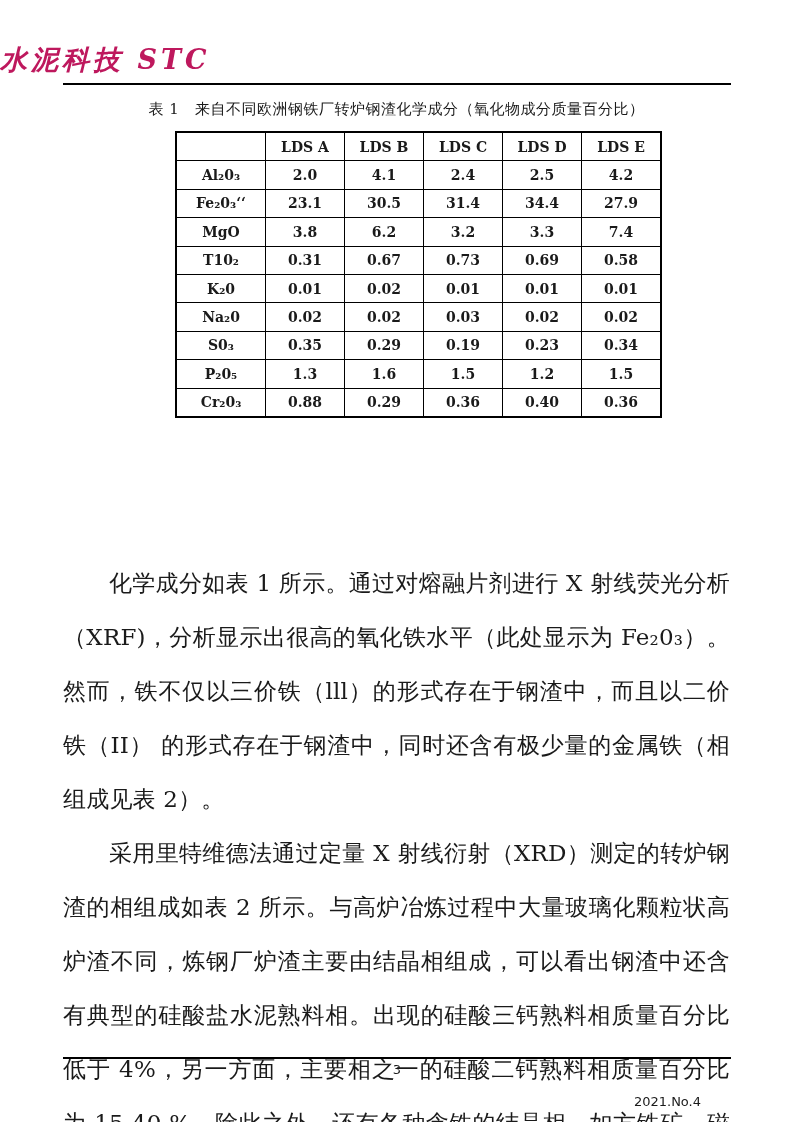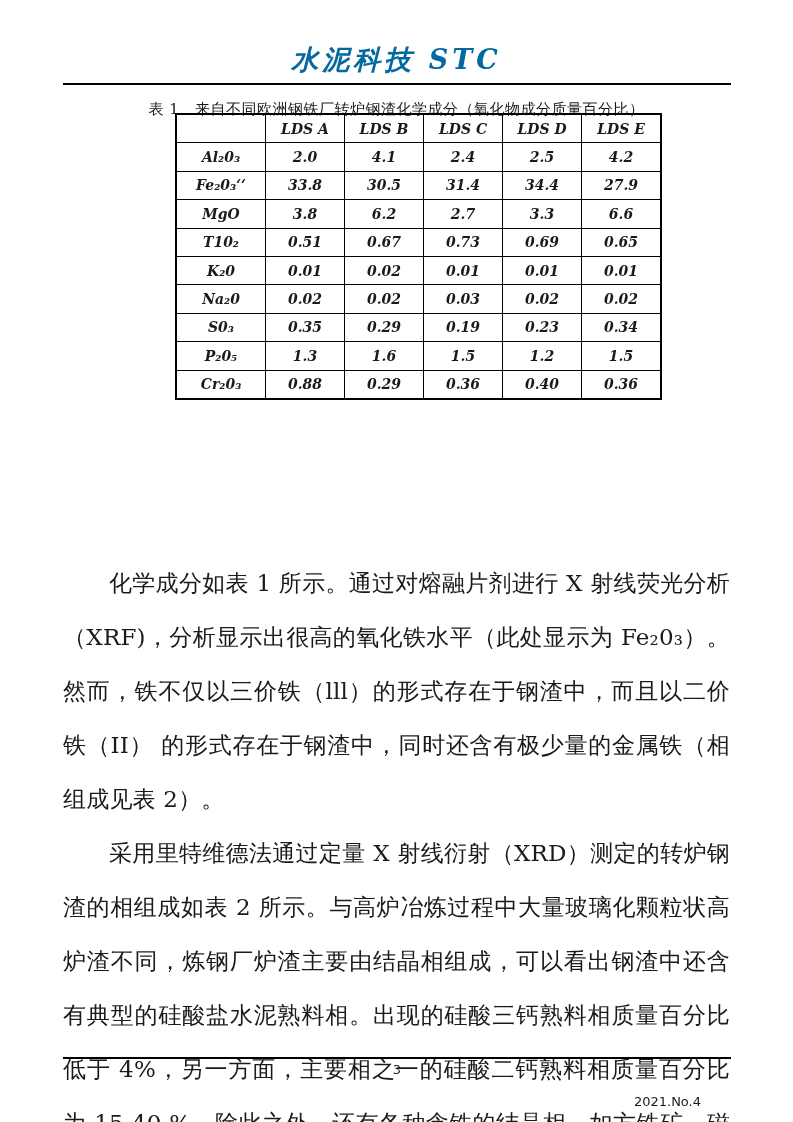--- a/index.html
+++ b/index.html
@@ -11,53 +11,52 @@
     background: #ffffff;
     color: #1a1a1a;
     font-family: "DejaVu Serif", "Liberation Serif", serif;
     overflow: hidden;
   }
 
   
   .journal-header {
     position: absolute;
     top: 42px; left: 0; right: 0;
-    text-align: center;
+    text-align: left;
     font-size: 27px;
     font-style: italic;
     font-weight: 600;
     letter-spacing: 4px;
-    color: #0369a1;
+    color: #be185d;
   }
   .header-rule {
     position: absolute;
     top: 83px; left: 63px; right: 62px;
     border-top: 2px solid #000;
   }
 
   
   .table-caption {
     position: absolute;
     top: 100px; left: 0; right: 0;
     text-align: center;
     font-size: 15px;
     letter-spacing: 0.5px;
   }
 
   
   table.comp {
     position: absolute;
-    top: 113px;
+    top: 131px;
     left: 175px;
     border-collapse: collapse;
     table-layout: fixed;
     width: 455px;
     border: 2px solid #000;
     font-family: "DejaVu Serif", "Liberation Serif", serif;
-    font-style: italic;
   }
   table.comp th, table.comp td {
     border: 1px solid #000;
     height: 27.4px;
     text-align: center;
     vertical-align: middle;
     font-size: 14px;
     font-weight: bold;
     padding: 0 2px;
   }
@@ -130,41 +129,41 @@
         <tr>
           <th>Al₂0₃</th>
           <td>2.0</td>
           <td>4.1</td>
           <td>2.4</td>
           <td>2.5</td>
           <td>4.2</td>
         </tr>
         <tr>
           <th>Fe₂0₃‘‘</th>
-          <td>33.8</td>
+          <td>23.1</td>
           <td>30.5</td>
           <td>31.4</td>
           <td>34.4</td>
           <td>27.9</td>
         </tr>
         <tr>
           <th>MgO</th>
           <td>3.8</td>
           <td>6.2</td>
-          <td>2.7</td>
+          <td>3.2</td>
           <td>3.3</td>
-          <td>6.6</td>
+          <td>7.4</td>
         </tr>
         <tr>
           <th>T10₂</th>
-          <td>0.51</td>
+          <td>0.31</td>
           <td>0.67</td>
           <td>0.73</td>
           <td>0.69</td>
-          <td>0.65</td>
+          <td>0.58</td>
         </tr>
         <tr>
           <th>K₂0</th>
           <td>0.01</td>
           <td>0.02</td>
           <td>0.01</td>
           <td>0.01</td>
           <td>0.01</td>
         </tr>
         <tr>

